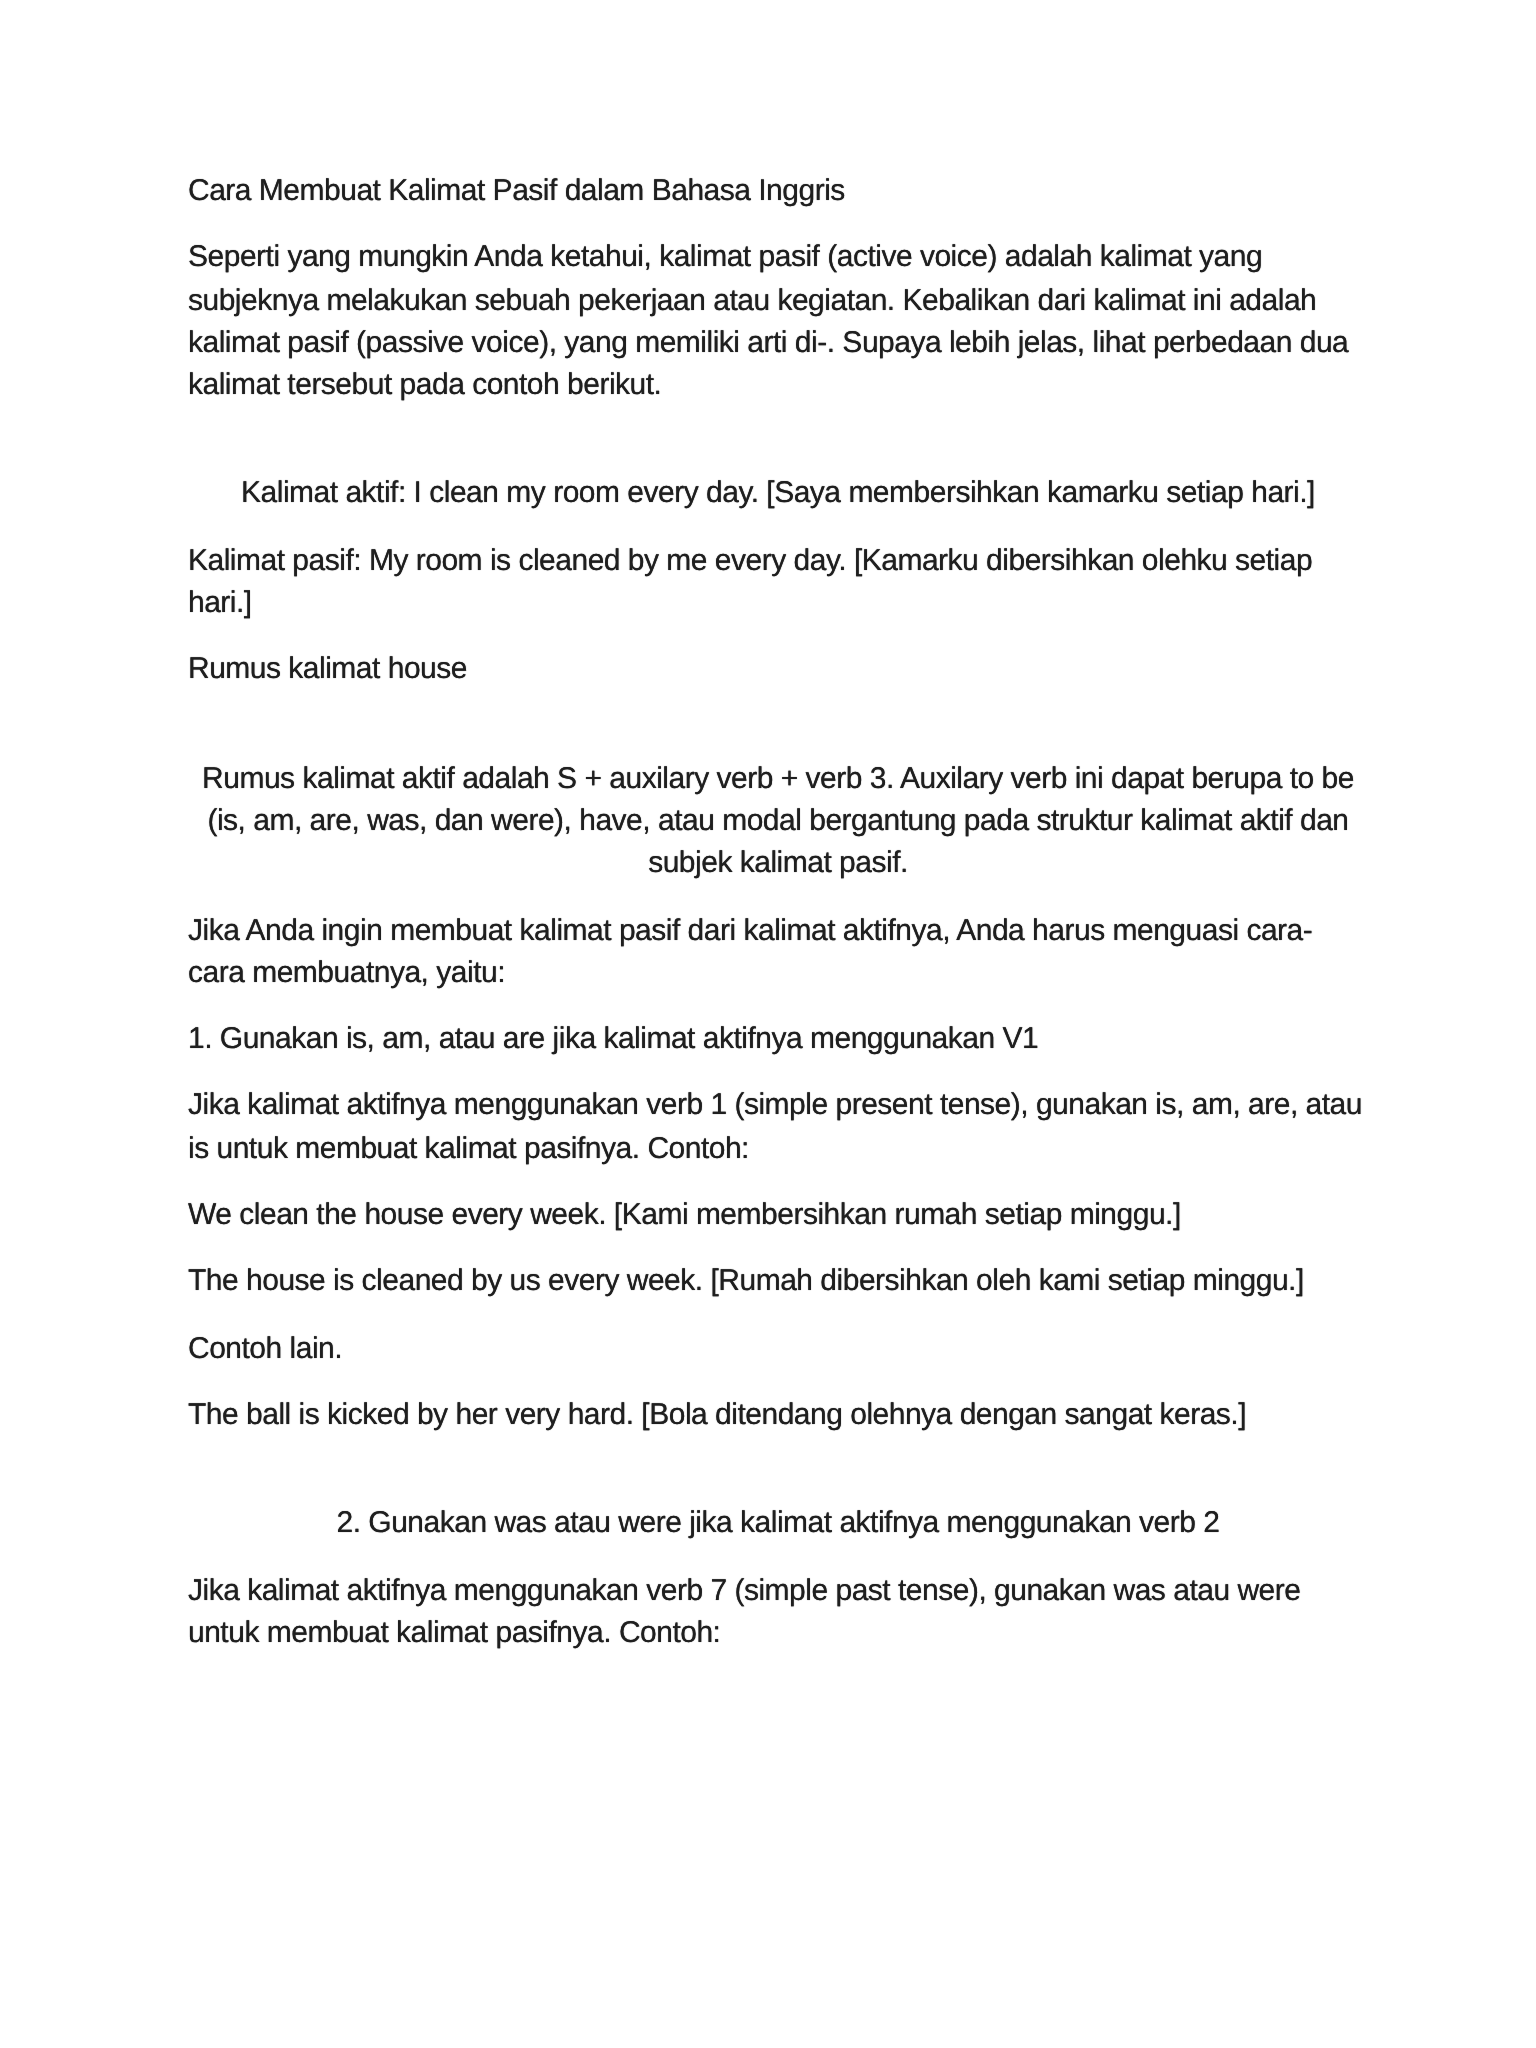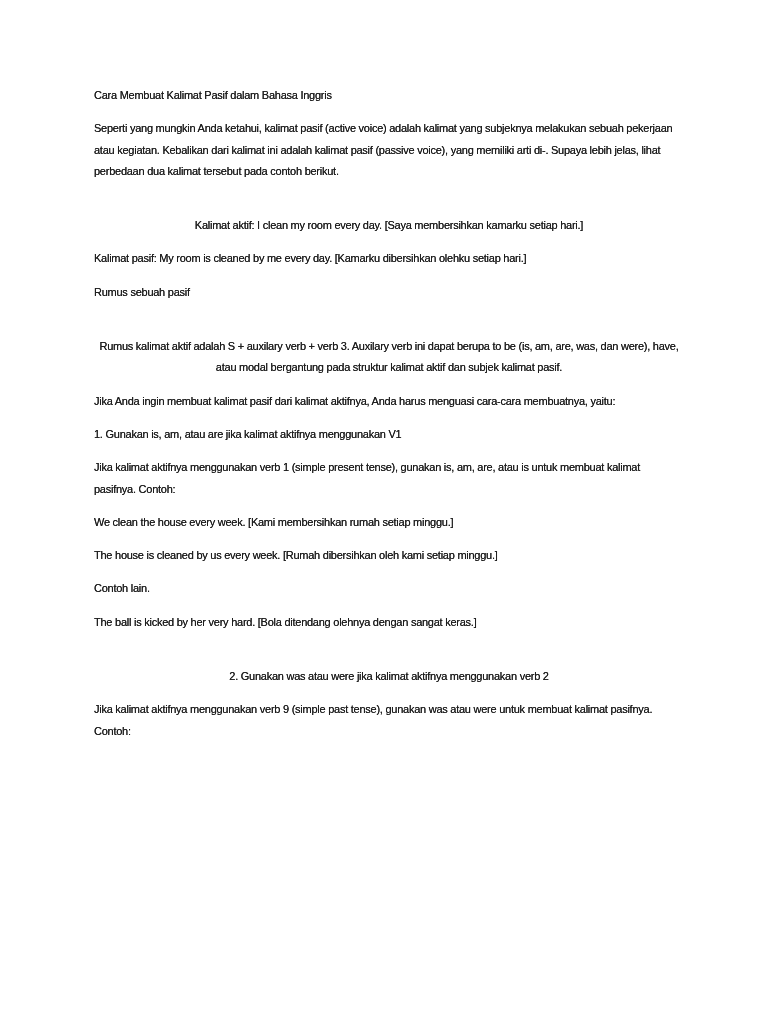--- a/index.html
+++ b/index.html
@@ -15,21 +15,21 @@
   .page {
     box-sizing: border-box;
     width: 768px;
     height: 1024px;
     background: #ffffff;
     padding: 85px 84px 40px 94px;
   }
   .para {
     margin: 0 0 12px 0;
     font-family: "Liberation Sans", "DejaVu Sans", sans-serif;
-    font-size: 11px;
+    font-size: 15px;
     line-height: 21.3px;
     letter-spacing: -0.25px;
     color: #1f1f1f;
     
     text-shadow: 0 0 0.4px currentColor;
     max-width: 592px;
   }
   .para.gap-before {
     margin-top: 33px;
     text-align: center;
@@ -40,25 +40,25 @@
 </style>
 </head>
 <body>
 
 <div class="page">
   <div>
       <p class="para title">Cara Membuat Kalimat Pasif dalam Bahasa Inggris</p>
       <p class="para">Seperti yang mungkin Anda ketahui, kalimat pasif (active voice) adalah kalimat yang subjeknya melakukan sebuah pekerjaan atau kegiatan. Kebalikan dari kalimat ini adalah kalimat pasif (passive voice), yang memiliki arti di-. Supaya lebih jelas, lihat perbedaan dua kalimat tersebut pada contoh berikut.</p>
       <p class="para gap-before">Kalimat aktif: I clean my room every day. [Saya membersihkan kamarku setiap hari.]</p>
       <p class="para">Kalimat pasif: My room is cleaned by me every day. [Kamarku dibersihkan olehku setiap hari.]</p>
-      <p class="para">Rumus sebuah pasif</p>
+      <p class="para">Rumus kalimat house</p>
       <p class="para gap-before">Rumus kalimat aktif adalah S + auxilary verb + verb 3. Auxilary verb ini dapat berupa to be (is, am, are, was, dan were), have, atau modal bergantung pada struktur kalimat aktif dan subjek kalimat pasif.</p>
       <p class="para">Jika Anda ingin membuat kalimat pasif dari kalimat aktifnya, Anda harus menguasi cara-cara membuatnya, yaitu:</p>
       <p class="para">1. Gunakan is, am, atau are jika kalimat aktifnya menggunakan V1</p>
       <p class="para">Jika kalimat aktifnya menggunakan verb 1 (simple present tense), gunakan is, am, are, atau is untuk membuat kalimat pasifnya. Contoh:</p>
       <p class="para">We clean the house every week. [Kami membersihkan rumah setiap minggu.]</p>
       <p class="para">The house is cleaned by us every week. [Rumah dibersihkan oleh kami setiap minggu.]</p>
       <p class="para">Contoh lain.</p>
       <p class="para">The ball is kicked by her very hard. [Bola ditendang olehnya dengan sangat keras.]</p>
       <p class="para gap-before">2. Gunakan was atau were jika kalimat aktifnya menggunakan verb 2</p>
-      <p class="para">Jika kalimat aktifnya menggunakan verb 9 (simple past tense), gunakan was atau were untuk membuat kalimat pasifnya. Contoh:</p>
+      <p class="para">Jika kalimat aktifnya menggunakan verb 7 (simple past tense), gunakan was atau were untuk membuat kalimat pasifnya. Contoh:</p>
     </div>
 </div>
 
 </body></html>

